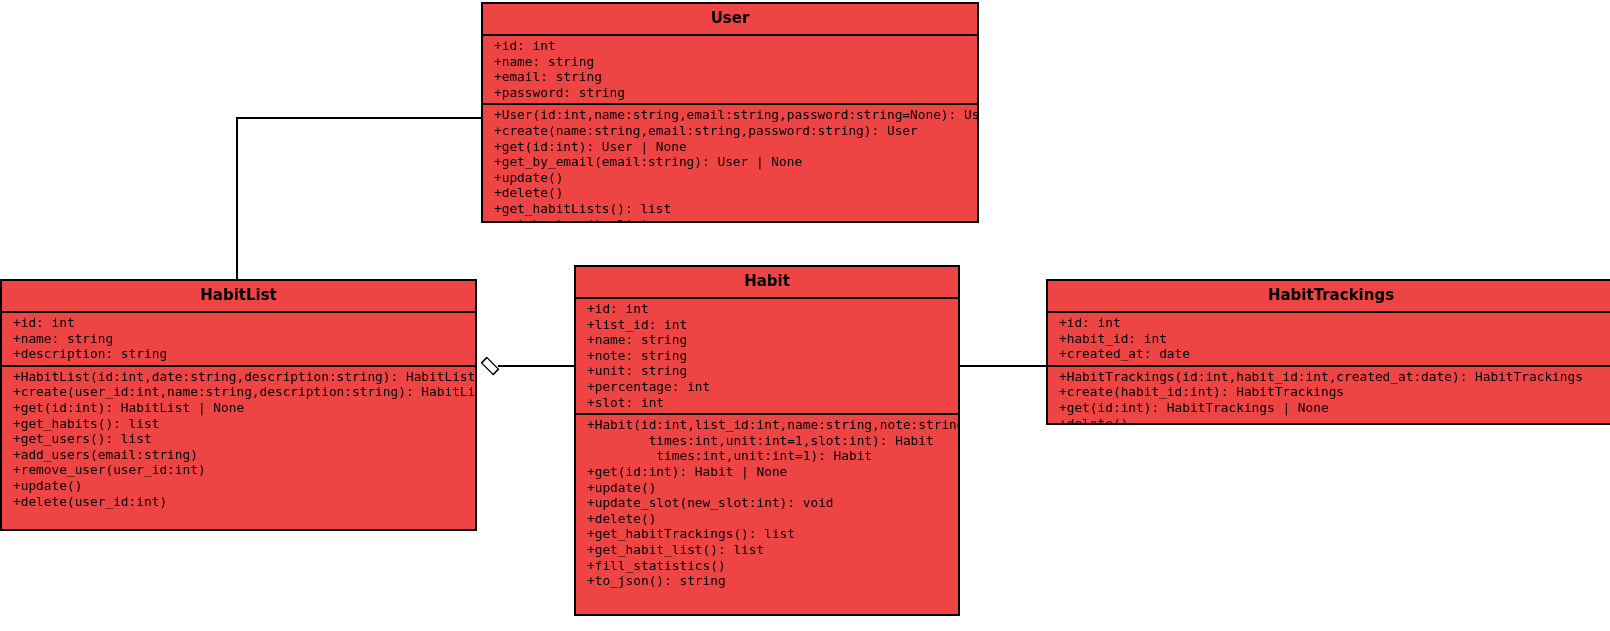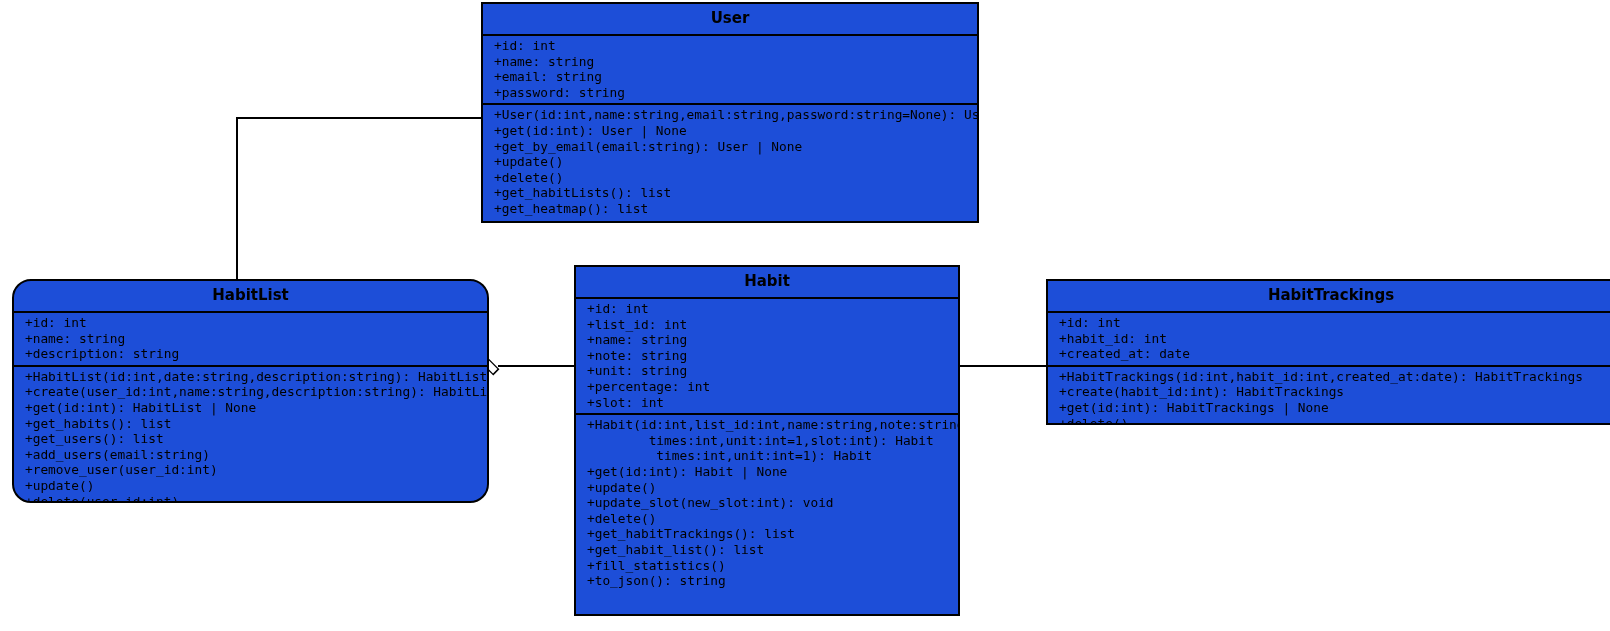--- a/index.html
+++ b/index.html
@@ -14,21 +14,21 @@
     background: #ffffff;
     overflow: hidden;
     font-family: "DejaVu Sans Mono", "Liberation Mono", monospace;
   }
 
   
   .uml-class {
     position: absolute;
     box-sizing: border-box;
     border: 2px solid #000000;
-    background: #1d4ed8;
+    background: #ef4444;
     overflow: hidden;
   }
   .uml-title {
     font-family: "DejaVu Sans", "Liberation Sans", sans-serif;
     font-weight: bold;
     font-size: 15px;
     text-align: center;
     color: #000000;
     line-height: 1;
     padding: 7px 2px 8px 2px;
@@ -94,30 +94,31 @@
   <div class="uml-class" style="left:481px; top:2px; width:498px; height:221px;">
     <div class="uml-title">User</div>
     <div class="uml-compartment attrs">
       <div class="uml-row">+id: int</div>
       <div class="uml-row">+name: string</div>
       <div class="uml-row">+email: string</div>
       <div class="uml-row">+password: string</div>
     </div>
     <div class="uml-compartment methods">
       <div class="uml-row">+User(id:int,name:string,email:string,password:string=None): User</div>
+      <div class="uml-row">+create(name:string,email:string,password:string): User</div>
       <div class="uml-row">+get(id:int): User | None</div>
       <div class="uml-row">+get_by_email(email:string): User | None</div>
       <div class="uml-row">+update()</div>
       <div class="uml-row">+delete()</div>
       <div class="uml-row">+get_habitLists(): list</div>
       <div class="uml-row">+get_heatmap(): list</div>
     </div>
   </div>
 
-  <div class="uml-class" style="left:12px; top:279px; width:477px; height:224px;border-radius:19px;">
+  <div class="uml-class" style="left:0px; top:279px; width:477px; height:252px;">
     <div class="uml-title">HabitList</div>
     <div class="uml-compartment attrs">
       <div class="uml-row">+id: int</div>
       <div class="uml-row">+name: string</div>
       <div class="uml-row">+description: string</div>
     </div>
     <div class="uml-compartment methods">
       <div class="uml-row">+HabitList(id:int,date:string,description:string): HabitList</div>
       <div class="uml-row">+create(user_id:int,name:string,description:string): HabitList</div>
       <div class="uml-row">+get(id:int): HabitList | None</div>

